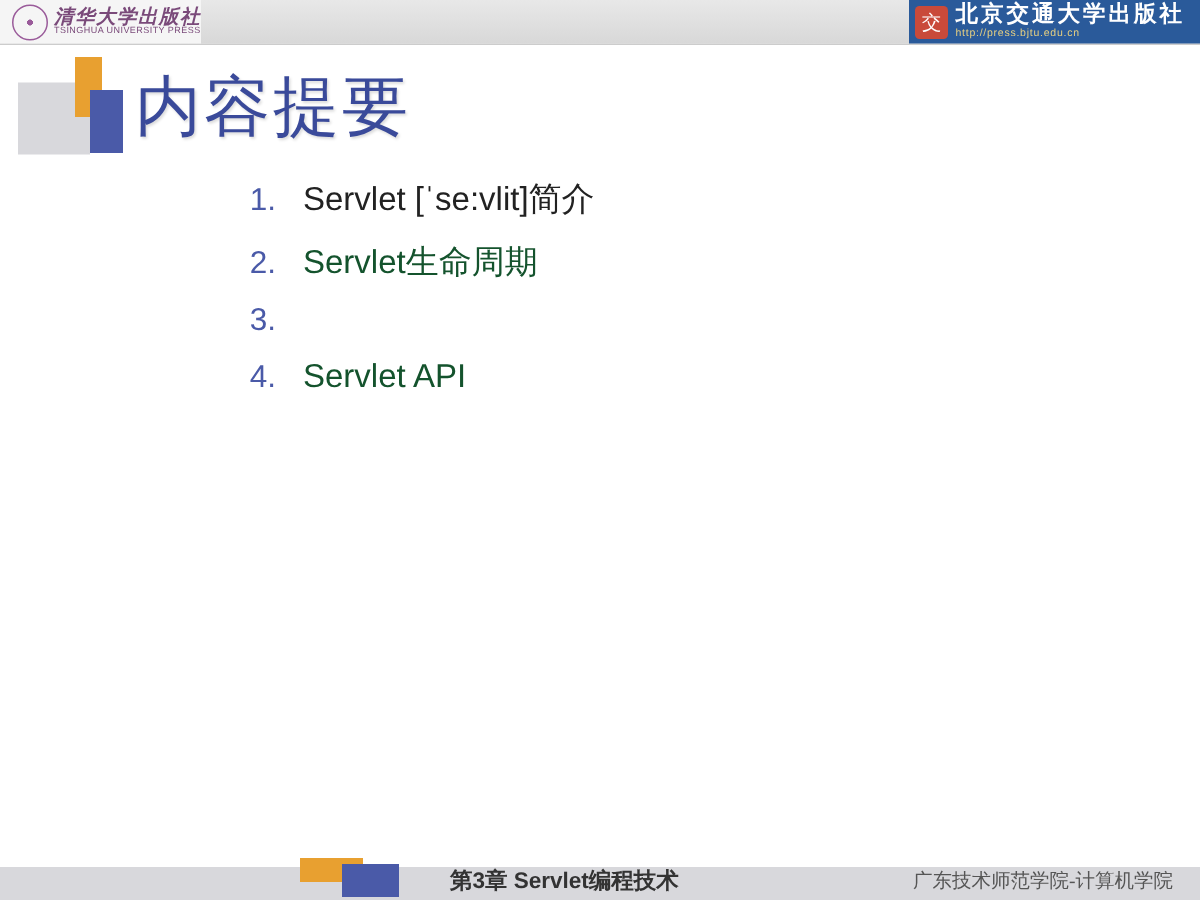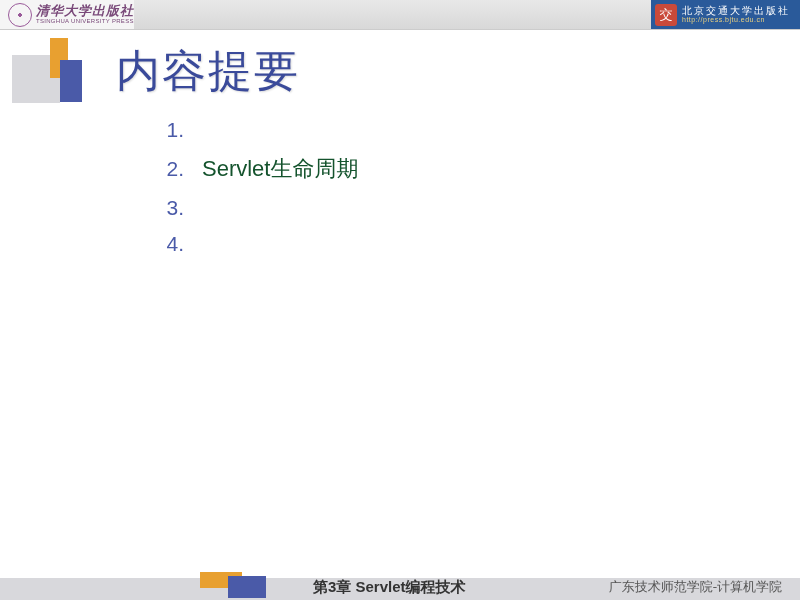--- a/index.html
+++ b/index.html
@@ -75,22 +75,22 @@
       border-radius: 3px;
       margin-right: 5px;
       display: flex;
       align-items: center;
       justify-content: center;
       font-size: 13px;
       color: #fff;
     }
     .logo-right .text-block { line-height: 1.1; }
     .logo-right .cn {
-      font-size: 10px;
-      font-weight: normal;
+      font-size: 15px;
+      font-weight: bold;
       letter-spacing: 2px;
     }
     .logo-right .en {
       font-size: 7px;
       color: #e8d080;
       letter-spacing: 0.5px;
     }
     .title-row {
       position: relative;
       height: 82px;
@@ -120,21 +120,21 @@
     }
     .block-blue {
       position: absolute;
       left: 48px;
       top: 20px;
       width: 22px;
       height: 42px;
       background: #4a5aa8;
     }
     .slide-title {
-      margin-left: 116px;
+      margin-left: 90px;
       font-size: 44px;
       color: #3a4a9a;
       font-family: "SimSun", serif;
       letter-spacing: 2px;
       text-shadow: 1px 1px 2px rgba(0,0,0,0.15);
     }
     .content-list {
       margin-left: 150px;
       margin-top: 6px;
     }
@@ -193,21 +193,20 @@
       background: #4a5aa8;
     }
     .chapter-label {
       position: absolute;
       left: 300px;
       bottom: 3px;
       font-size: 15px;
       font-weight: bold;
       color: #333;
       font-family: "SimHei", sans-serif;
-      margin-left: 13px;
     }
     .school-label {
       position: absolute;
       right: 18px;
       bottom: 4px;
       font-size: 13px;
       color: #555;
       font-family: Liberation Serif, serif;
     }
   </style>
@@ -236,30 +235,32 @@
     <div class="block-grey"></div>
     <div class="block-yellow"></div>
     <div class="block-blue"></div>
   </div>
   <div class="slide-title">内容提要</div>
 </div>
 
 <div class="content-list">
   <div class="list-item active">
     <span class="num">1.</span>
+    <span class="text">Servlet [ˈse:vlit]简介</span>
   </div>
   <div class="list-item">
     <span class="num">2.</span>
     <span class="text">Servlet生命周期</span>
   </div>
   <div class="list-item">
     <span class="num">3.</span>
   </div>
   <div class="list-item">
     <span class="num">4.</span>
+    <span class="text">Servlet API</span>
   </div>
 </div>
 
 <div class="bottom-bar">
   <div class="bottom-grey"></div>
   <div class="bottom-yellow"></div>
   <div class="bottom-blue"></div>
   <div class="chapter-label">第3章 Servlet编程技术</div>
   <div class="school-label">广东技术师范学院-计算机学院</div>
 </div>

